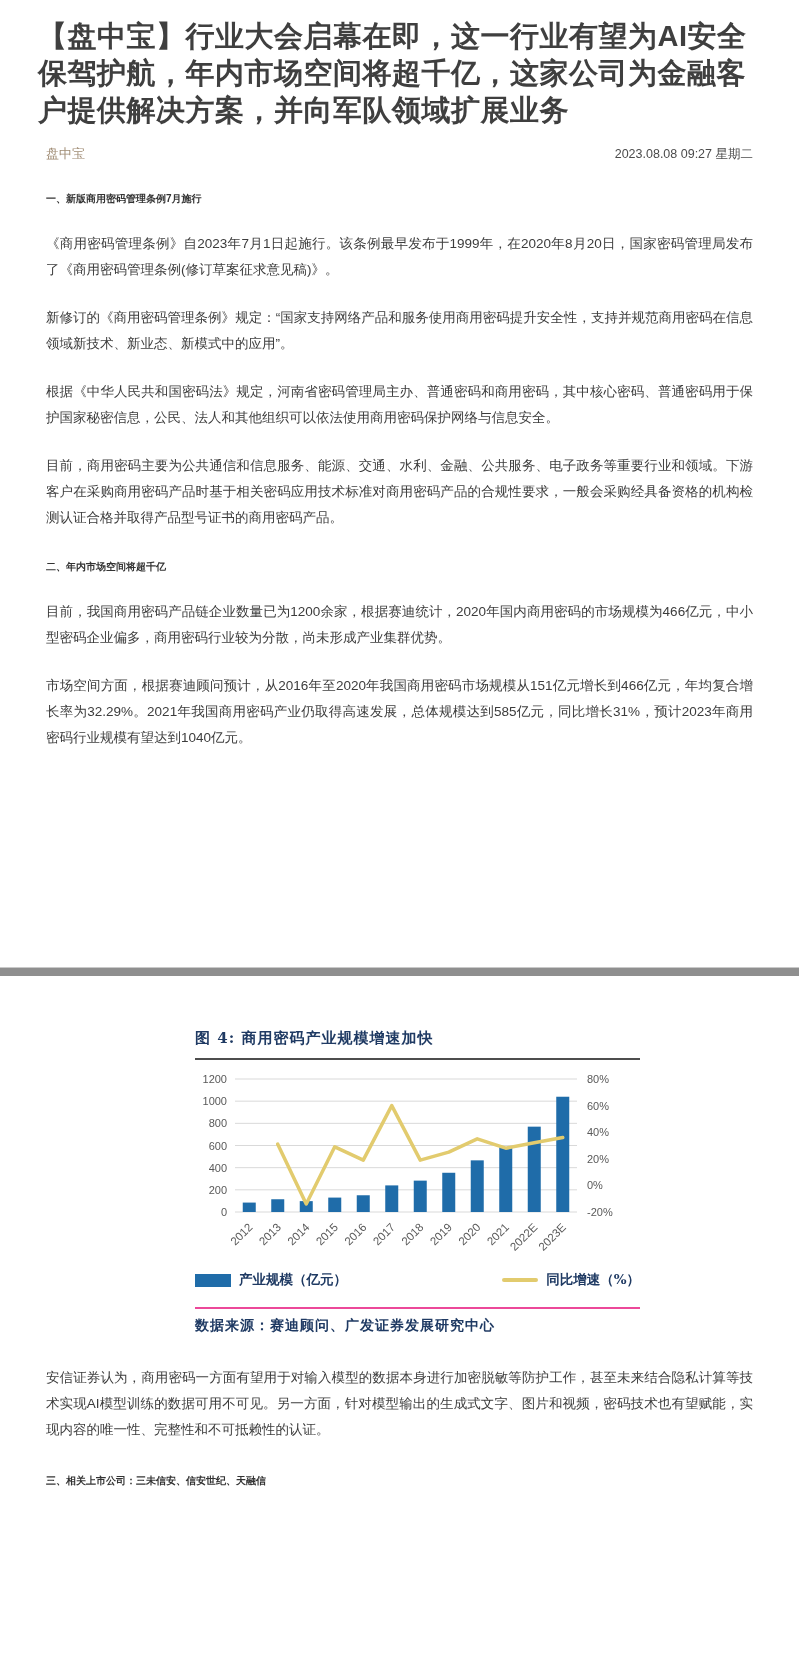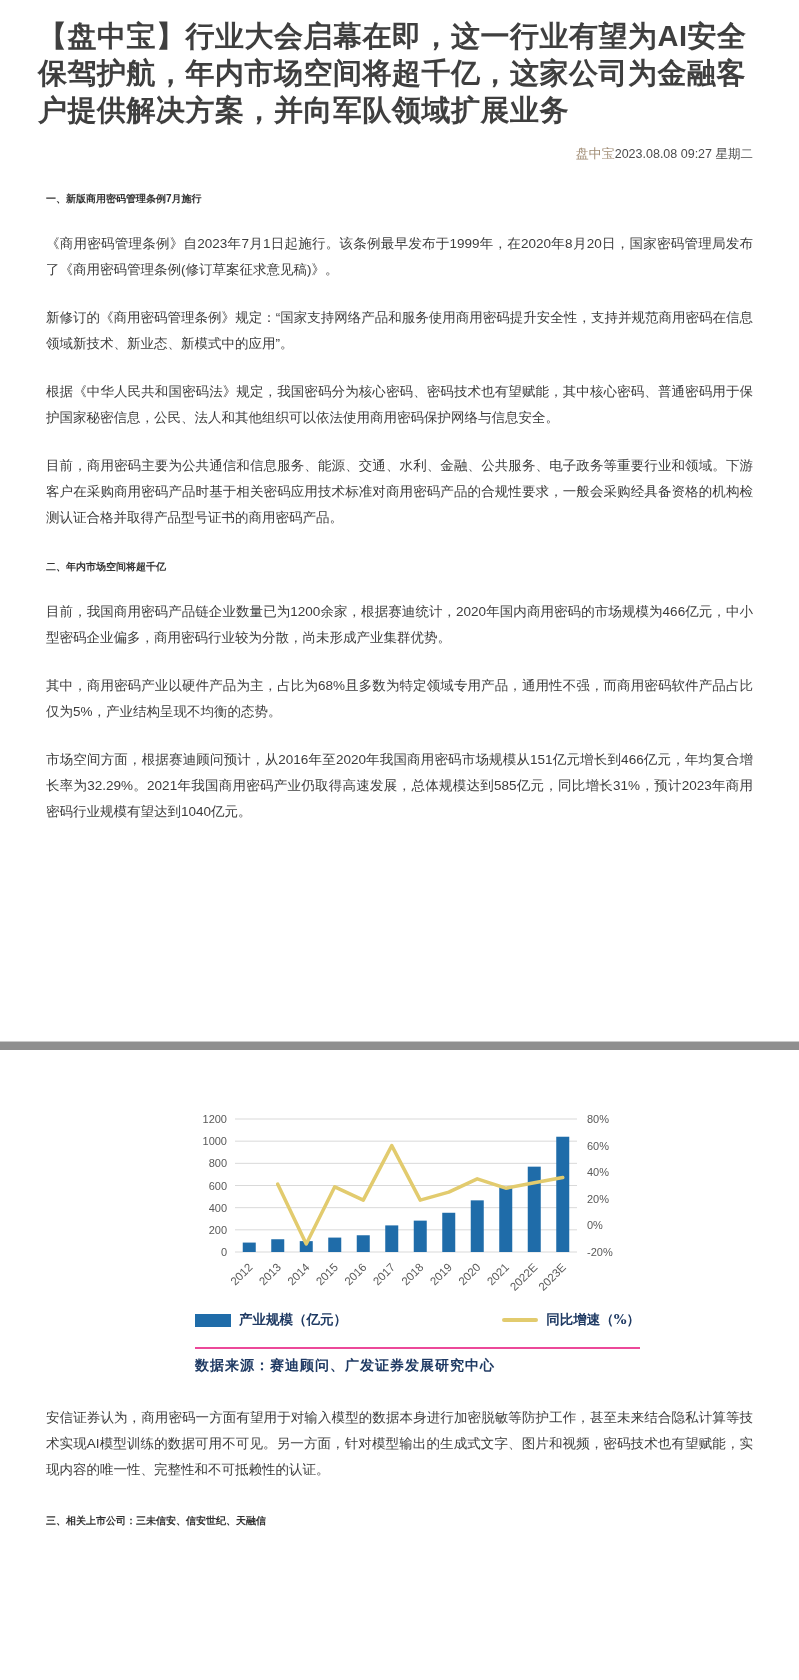--- a/index.html
+++ b/index.html
@@ -1,19 +1,19 @@
 <!DOCTYPE html>
 <html><head>
 <meta charset="utf-8">
 <style>
   html,body{margin:0;padding:0;background:#ffffff;}
   body{width:799px;min-height:1680px;font-family:"Liberation Sans","DejaVu Sans",sans-serif;color:#3c3c3c;}
   .page{padding-top:18px;}
   .article-title{margin:0 38px;font-size:29px;line-height:37px;font-weight:bold;color:#3f3f3f;letter-spacing:0.5px;}
-  .byline{margin:16px 46px 0;display:flex;justify-content:flex-end;align-items:baseline;}
+  .byline{margin:16px 46px 0;display:flex;justify-content:space-between;align-items:baseline;}
   .byline .source{color:#a08c74;font-size:13px;}
   .byline .datetime{color:#4b4b4b;font-size:12.5px;}
   .body-text{margin:0 46px;font-size:13.5px;line-height:26px;color:#3c3c3c;}
   .body-text p{margin:22px 0 0;text-align:justify;}
   .sec-heading{margin:26px 0 0;font-size:10px;line-height:20px;font-weight:bold;color:#333333;}
   .spacer-a{height:216px;}
   .divider-bar{height:8px;background:#8f8f8f;width:799px;border-top:1px solid #c9c9c9;}
   .spacer-b{height:50px;}
   .figure-block{margin-left:195px;width:445px;font-family:"DejaVu Serif","Liberation Serif",serif;color:#1f3a63;}
   .figure-title{font-size:15px;font-weight:bold;line-height:24px;padding-bottom:8px;border-bottom:2px solid #4d4d4d;letter-spacing:1px;}
@@ -34,33 +34,33 @@
 
   <div class="byline">
     <span class="source">盘中宝</span>
     <span class="datetime">2023.08.08 09:27 星期二</span>
   </div>
 
   <div class="body-text">
     <h2 class="sec-heading">一、新版商用密码管理条例7月施行</h2>
     <p>《商用密码管理条例》自2023年7月1日起施行。该条例最早发布于1999年，在2020年8月20日，国家密码管理局发布了《商用密码管理条例(修订草案征求意见稿)》。</p>
     <p>新修订的《商用密码管理条例》规定：“国家支持网络产品和服务使用商用密码提升安全性，支持并规范商用密码在信息领域新技术、新业态、新模式中的应用”。</p>
-    <p>根据《中华人民共和国密码法》规定，我国密码分为核心密码、密码技术也有望赋能，其中核心密码、普通密码用于保护国家秘密信息，公民、法人和其他组织可以依法使用商用密码保护网络与信息安全。</p>
+    <p>根据《中华人民共和国密码法》规定，河南省密码管理局主办、普通密码和商用密码，其中核心密码、普通密码用于保护国家秘密信息，公民、法人和其他组织可以依法使用商用密码保护网络与信息安全。</p>
     <p>目前，商用密码主要为公共通信和信息服务、能源、交通、水利、金融、公共服务、电子政务等重要行业和领域。下游客户在采购商用密码产品时基于相关密码应用技术标准对商用密码产品的合规性要求，一般会采购经具备资格的机构检测认证合格并取得产品型号证书的商用密码产品。</p>
     <h2 class="sec-heading">二、年内市场空间将超千亿</h2>
     <p>目前，我国商用密码产品链企业数量已为1200余家，根据赛迪统计，2020年国内商用密码的市场规模为466亿元，中小型密码企业偏多，商用密码行业较为分散，尚未形成产业集群优势。</p>
-    <p>其中，商用密码产业以硬件产品为主，占比为68%且多数为特定领域专用产品，通用性不强，而商用密码软件产品占比仅为5%，产业结构呈现不均衡的态势。</p>
     <p>市场空间方面，根据赛迪顾问预计，从2016年至2020年我国商用密码市场规模从151亿元增长到466亿元，年均复合增长率为32.29%。2021年我国商用密码产业仍取得高速发展，总体规模达到585亿元，同比增长31%，预计2023年商用密码行业规模有望达到1040亿元。</p>
   </div>
 
   <div class="spacer-a"></div>
   <div class="divider-bar"></div>
   <div class="spacer-b"></div>
 
   <div class="figure-block">
+    <div class="figure-title">图 4: 商用密码产业规模增速加快</div>
     <svg class="figure-plot" width="445" height="205" viewBox="0 0 445 205">
         <g>
           <line x1="40" y1="148" x2="382" y2="148" stroke="#d9d9d9" stroke-width="1"></line>
           <text x="32" y="152" text-anchor="end" font-size="11" fill="#595959" class="axis-label">0</text>
           <line x1="40" y1="125.83333333333334" x2="382" y2="125.83333333333334" stroke="#d9d9d9" stroke-width="1"></line>
           <text x="32" y="129.83333333333334" text-anchor="end" font-size="11" fill="#595959" class="axis-label">200</text>
           <line x1="40" y1="103.66666666666667" x2="382" y2="103.66666666666667" stroke="#d9d9d9" stroke-width="1"></line>
           <text x="32" y="107.66666666666667" text-anchor="end" font-size="11" fill="#595959" class="axis-label">400</text>
           <line x1="40" y1="81.5" x2="382" y2="81.5" stroke="#d9d9d9" stroke-width="1"></line>
           <text x="32" y="85.5" text-anchor="end" font-size="11" fill="#595959" class="axis-label">600</text>

